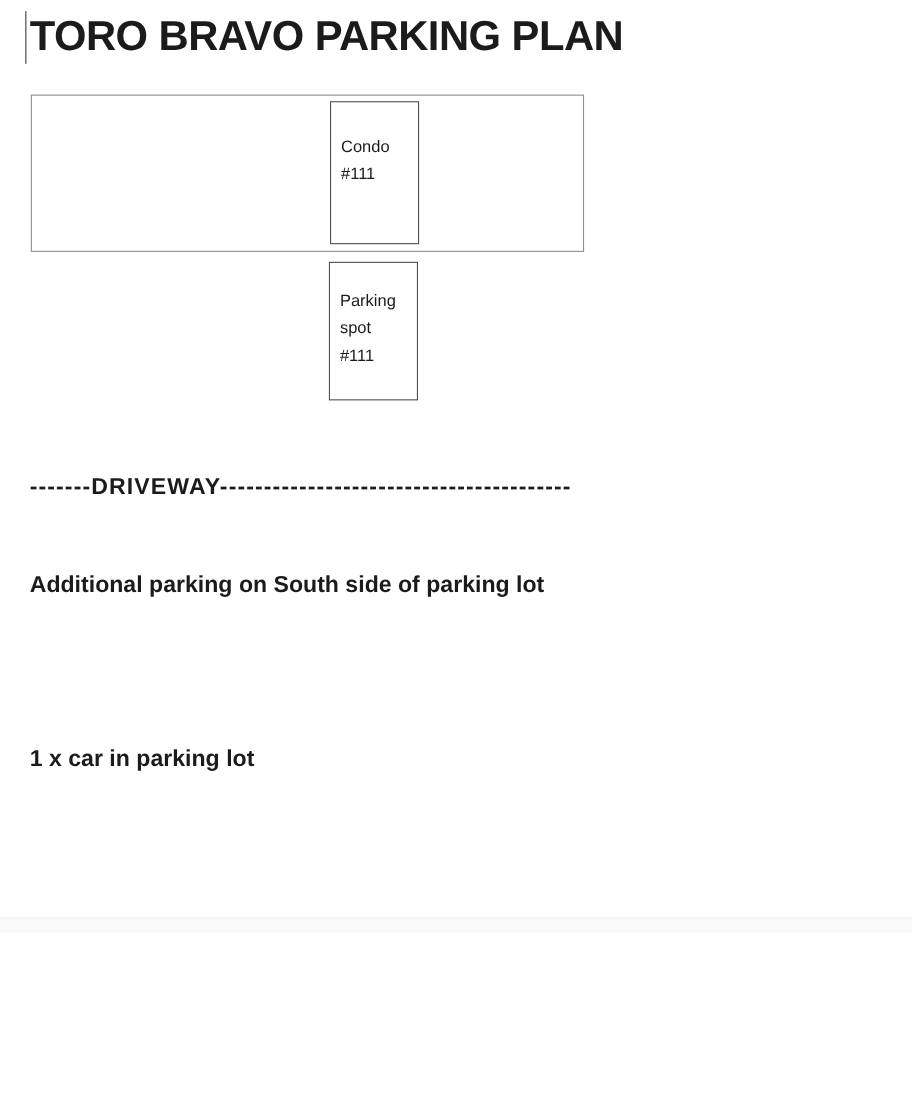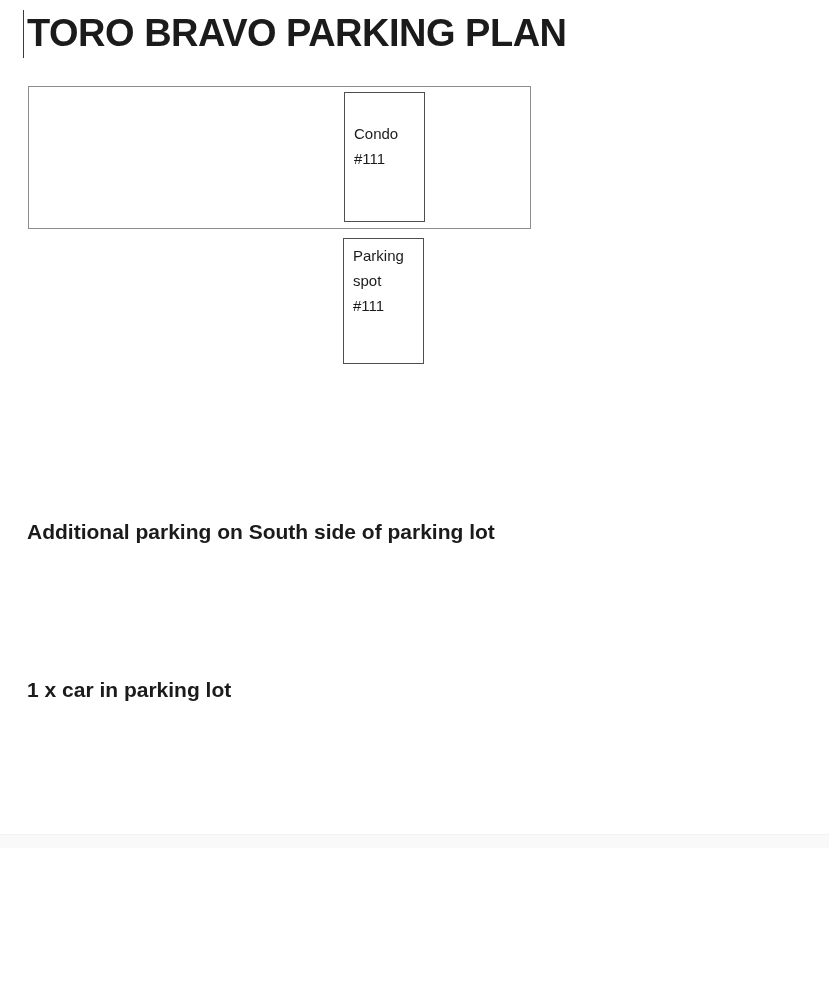--- a/index.html
+++ b/index.html
@@ -39,31 +39,30 @@
   }
   .small-box {
     position: absolute;
     width: 81px;
     border: 1.5px solid #4f4f4f;
     background: #ffffff;
     font-size: 15px;
     line-height: 25px;
     padding-left: 9px;
     color: #1b1b1b;
-    margin-left: 44px;
   }
   .condo-box {
     left: 300px; top: 92px;
     height: 130px;
     padding-top: 28px;
   }
   .spot-box {
     left: 299px; top: 238px;
     height: 126px;
-    padding-top: 4px;
+    padding-top: 22px;
   }
   .small-box span { display: block; }
   .driveway {
     position: absolute;
     left: 27px; top: 431px;
     font-size: 21px;
     font-weight: bold;
     letter-spacing: 1px;
     white-space: nowrap;
     color: #1b1b1b;
@@ -103,20 +102,21 @@
     <span>Condo</span>
     <span>#111</span>
   </div>
 
   <div class="small-box spot-box">
     <span>Parking</span>
     <span>spot</span>
     <span>#111</span>
   </div>
 
+  <div class="driveway">-------DRIVEWAY----------------------------------------</div>
 
   <p class="note note-1">Additional parking on South side of parking lot</p>
 
 
 
   <p class="note note-4">1 x car in parking lot</p>
 
   <div class="bottom-strip"></div>
 
 </div>

